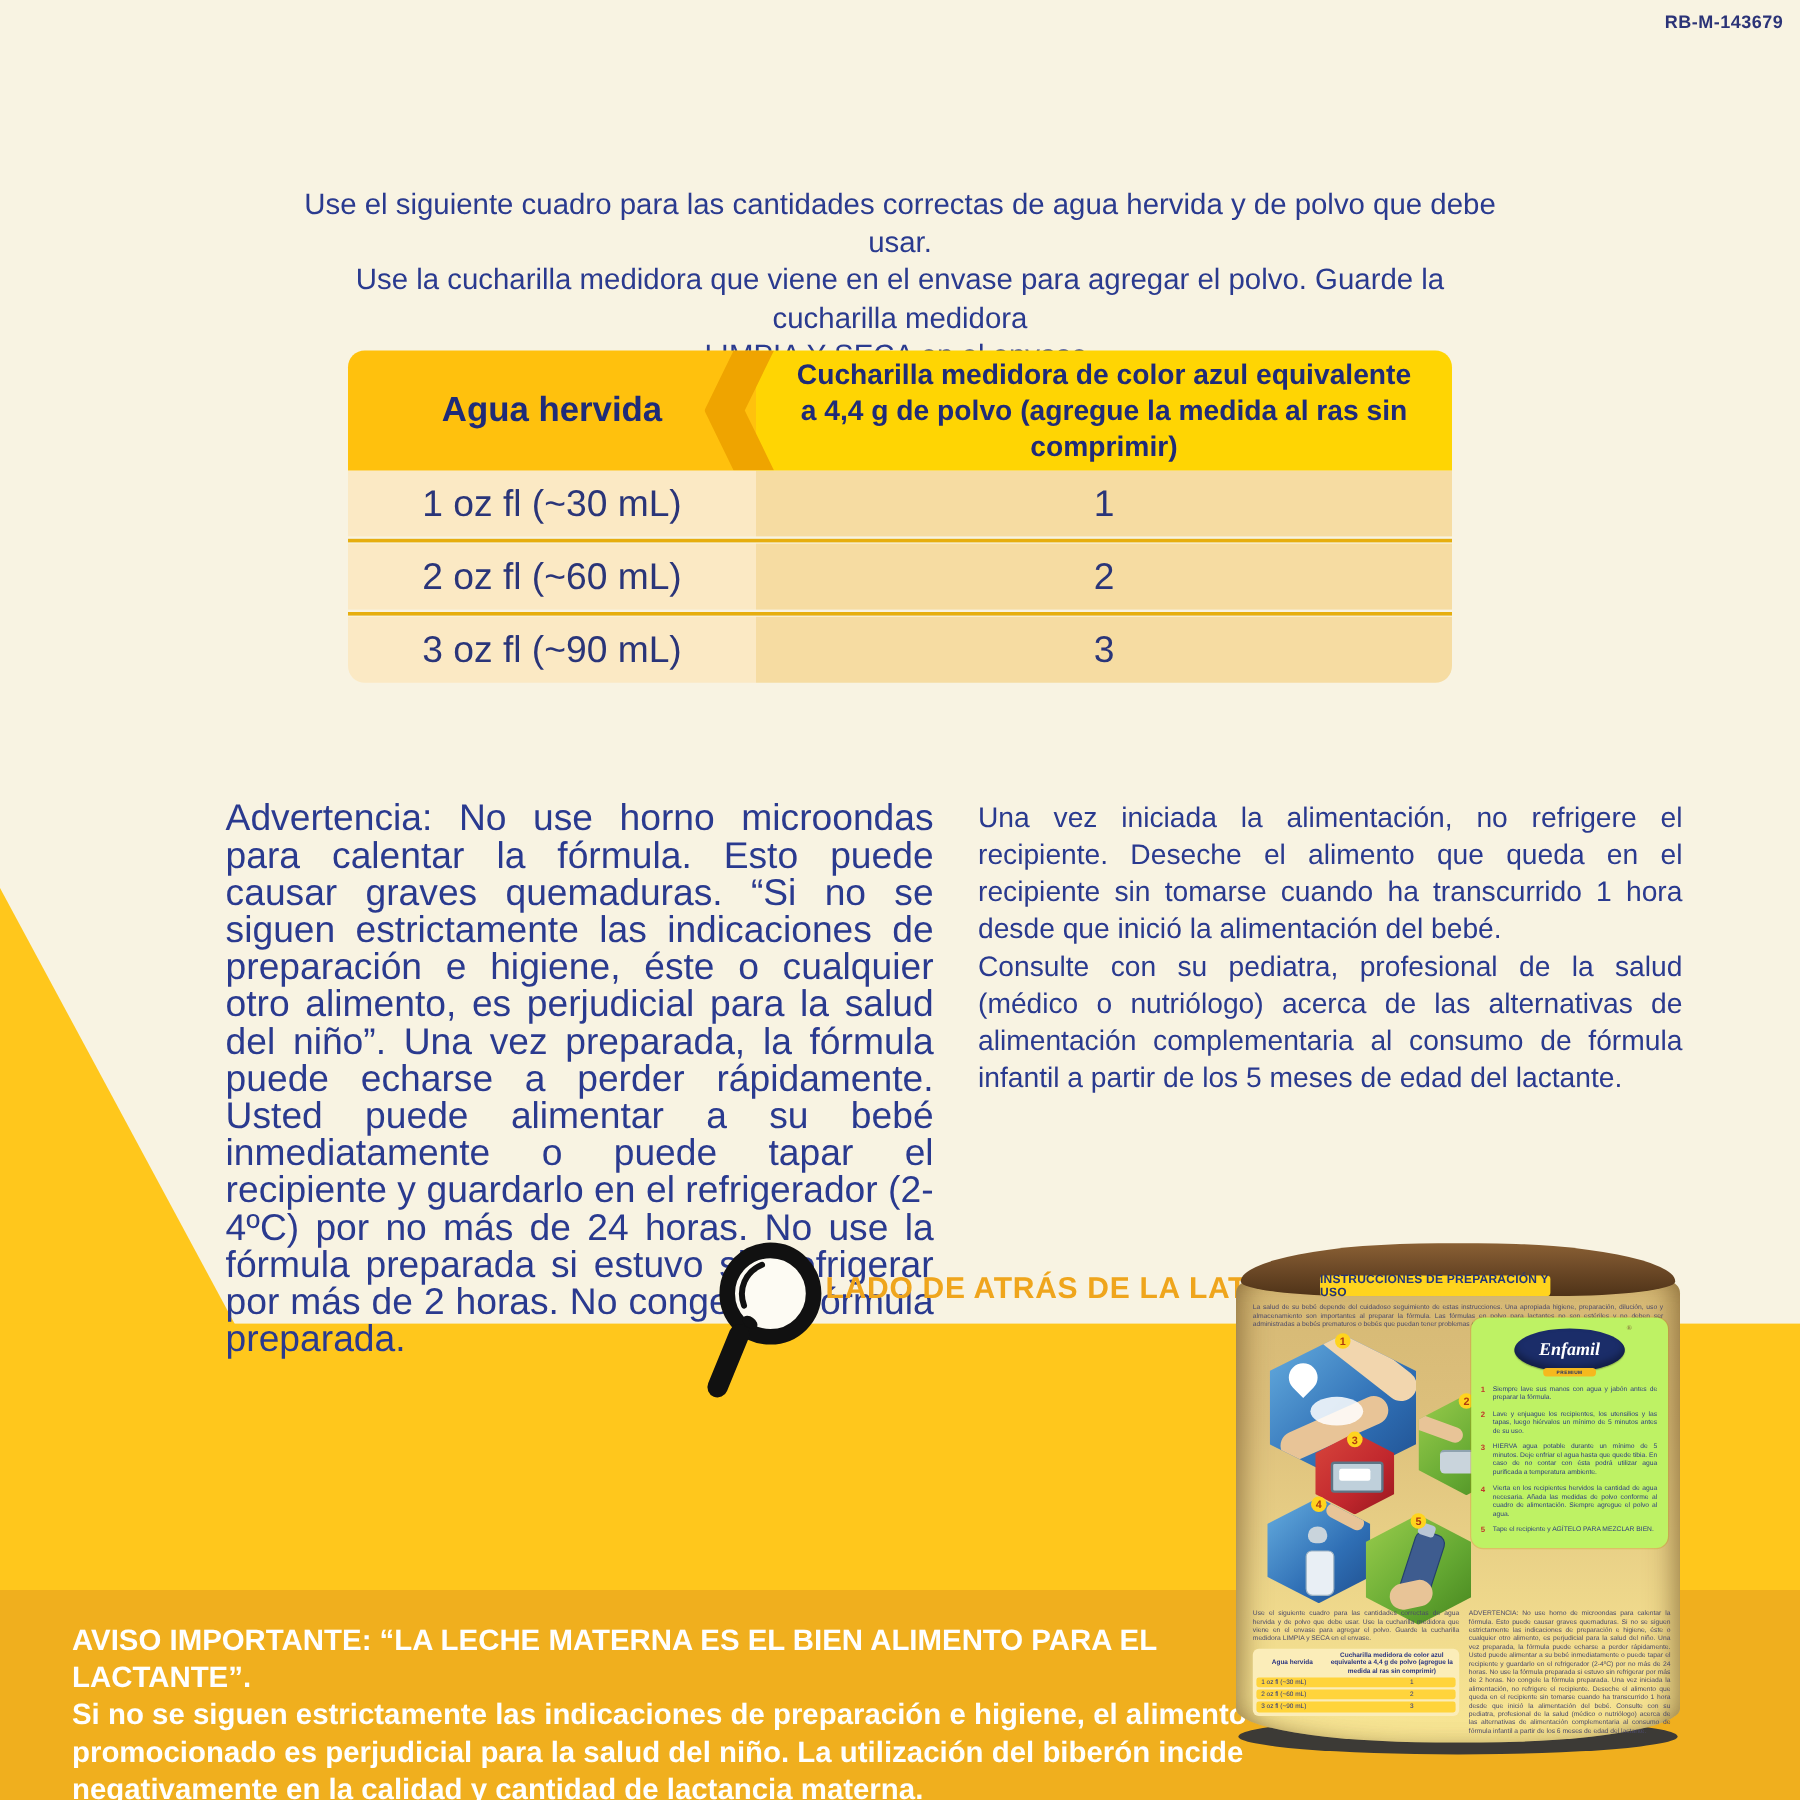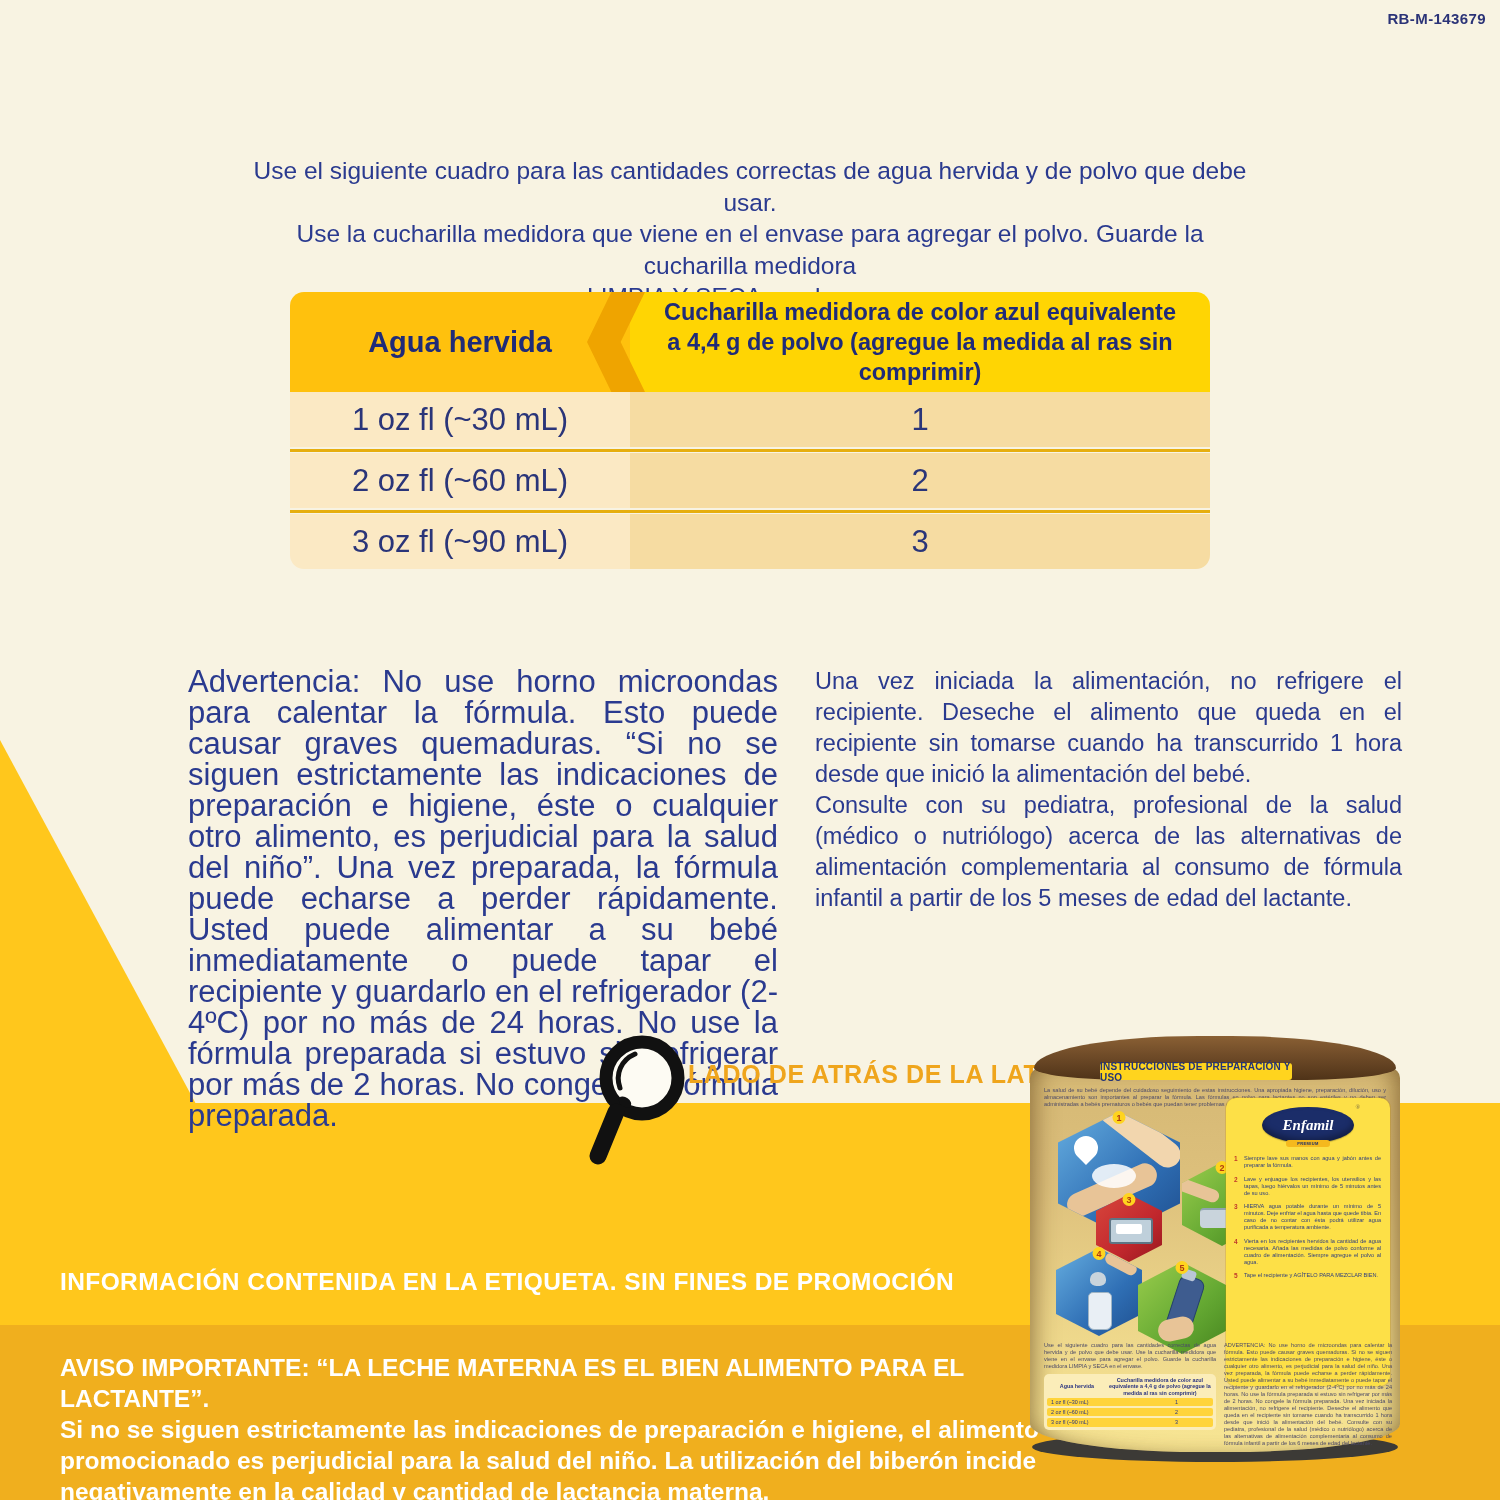--- a/index.html
+++ b/index.html
@@ -73,21 +73,21 @@
   .hex-bg{position:absolute;left:0;top:0;width:100%;height:100%;
           clip-path:polygon(50% 0,100% 25%,100% 75%,50% 100%,0 75%,0 25%);overflow:hidden;}
   .badge{position:absolute;top:-1px;left:50%;transform:translateX(-50%);width:13px;height:13px;
          background:#FFD41E;border-radius:50%;font-size:9px;font-weight:bold;color:#B03A10;
          display:flex;align-items:center;justify-content:center;z-index:4;}
   .hex-blue{background:linear-gradient(135deg,#66AEE0 0%,#2F6FB5 60%,#1F4F8F 100%);}
   .hex-green{background:linear-gradient(135deg,#9ACD4C 0%,#64A832 60%,#47861F 100%);}
   .hex-red{background:linear-gradient(135deg,#D8463C 0%,#C1272D 60%,#96181E 100%);}
   .shape{position:absolute;}
 
-  .panel{position:absolute;left:196px;top:62px;width:164px;height:288px;background:#fde047;
+  .panel{position:absolute;left:196px;top:62px;width:164px;height:192px;background:#bef264;
          border-radius:10px;z-index:3;box-shadow:0 0 0 1px rgba(190,140,0,.25);}
   .logo{width:92px;height:36px;background:#1B2D69;border-radius:50%;margin:9px auto 0;position:relative;
         display:flex;align-items:center;justify-content:center;color:#FFFFFF;font-weight:bold;
         font-style:italic;font-size:15px;font-family:"Liberation Serif",serif;
         box-shadow:inset 0 -4px 6px rgba(0,0,0,.35),0 1px 1px rgba(0,0,0,.25);}
   .logo-reg{position:absolute;right:-6px;top:-3px;font-size:6px;color:#8a7a40;font-style:normal;}
   .logo-sub{width:44px;height:7px;background:#F5B91E;border-radius:3px;margin:-3px auto 0;position:relative;z-index:4;
             display:flex;align-items:center;justify-content:center;font-size:4px;font-weight:bold;color:#1B2D69;letter-spacing:.4px;}
   .steps{padding:8px 9px 0 8px;}
   .step{display:flex;margin-bottom:6.5px;}
@@ -156,21 +156,20 @@
   <div class="magnifier">
     <svg width="105" height="145" viewBox="0 0 105 145">
       <circle cx="57" cy="48" r="36" fill="#FDFBF3" stroke="#111111" stroke-width="13"></circle>
       <path d="M35 58 C30 44 36 30 50 24" fill="none" stroke="#111111" stroke-width="5" stroke-linecap="round"></path>
       <ellipse cx="40" cy="72" rx="7" ry="4.5" transform="rotate(35 40 72)" fill="#111111"></ellipse>
       <line x1="31" y1="82" x2="13" y2="126" stroke="#111111" stroke-width="17" stroke-linecap="round"></line>
     </svg>
   </div>
   <div class="back-caption">LADO DE ATRÁS DE LA LATA</div>
 
-  <div class="info-band">INFORMACIÓN CONTENIDA EN LA ETIQUETA. SIN FINES DE PROMOCIÓN</div>
   <div class="aviso">
     <div>AVISO IMPORTANTE: “LA LECHE MATERNA ES EL BIEN ALIMENTO PARA EL LACTANTE”.</div>
     <div>Si no se siguen estrictamente las indicaciones de preparación e higiene, el alimento promocionado es perjudicial para la salud del niño. La utilización del biberón incide negativamente en la calidad y cantidad de lactancia materna.</div>
   </div>
 
   <div class="can">
     <div class="can-rim"></div>
     <div class="can-body"></div>
     <div class="can-lid"></div>
 

